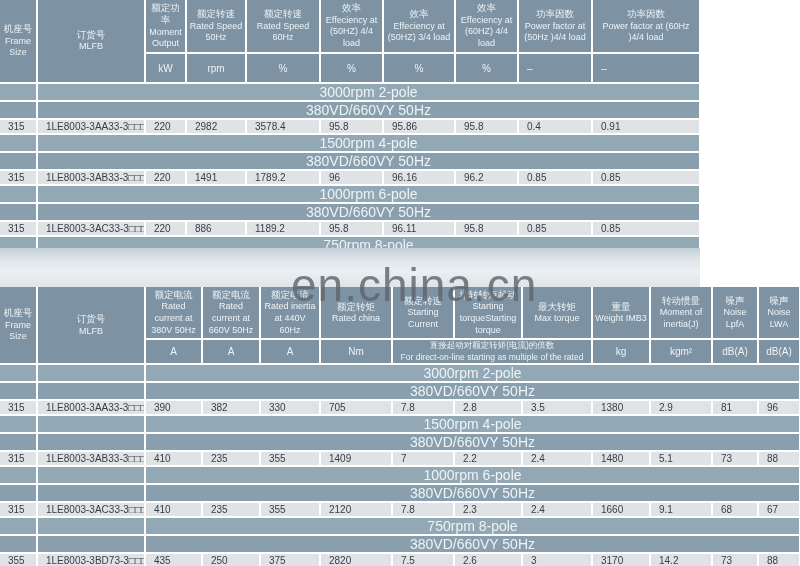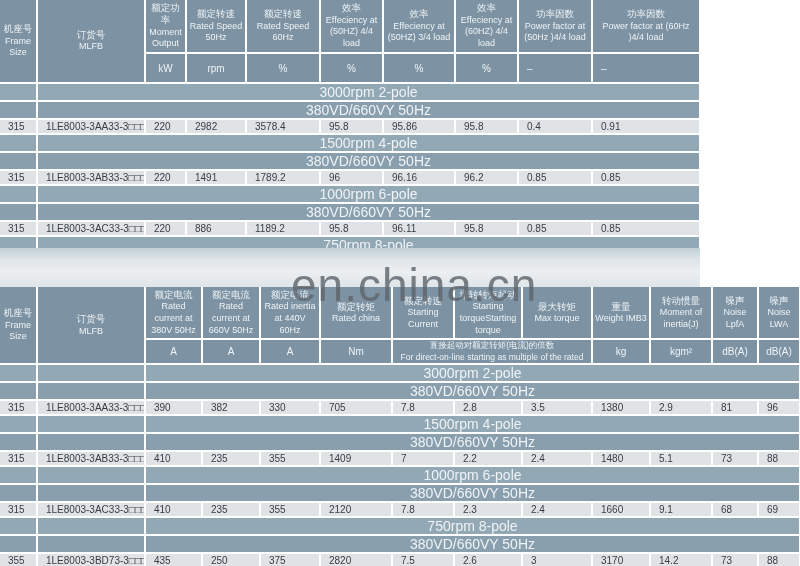--- a/index.html
+++ b/index.html
@@ -367,21 +367,21 @@
           <td>410</td>
           <td>235</td>
           <td>355</td>
           <td>2120</td>
           <td>7.8</td>
           <td>2.3</td>
           <td>2.4</td>
           <td>1660</td>
           <td>9.1</td>
           <td>68</td>
-          <td>69</td>
+          <td>67</td>
         </tr>
         <tr class="pole-band">
           <td></td>
           <td></td>
           <td class="band-text-cell" colspan="11">750rpm 8-pole</td>
         </tr>
         <tr class="voltage-band">
           <td></td>
           <td></td>
           <td class="band-text-cell" colspan="11">380VD/660VY 50Hz</td>

